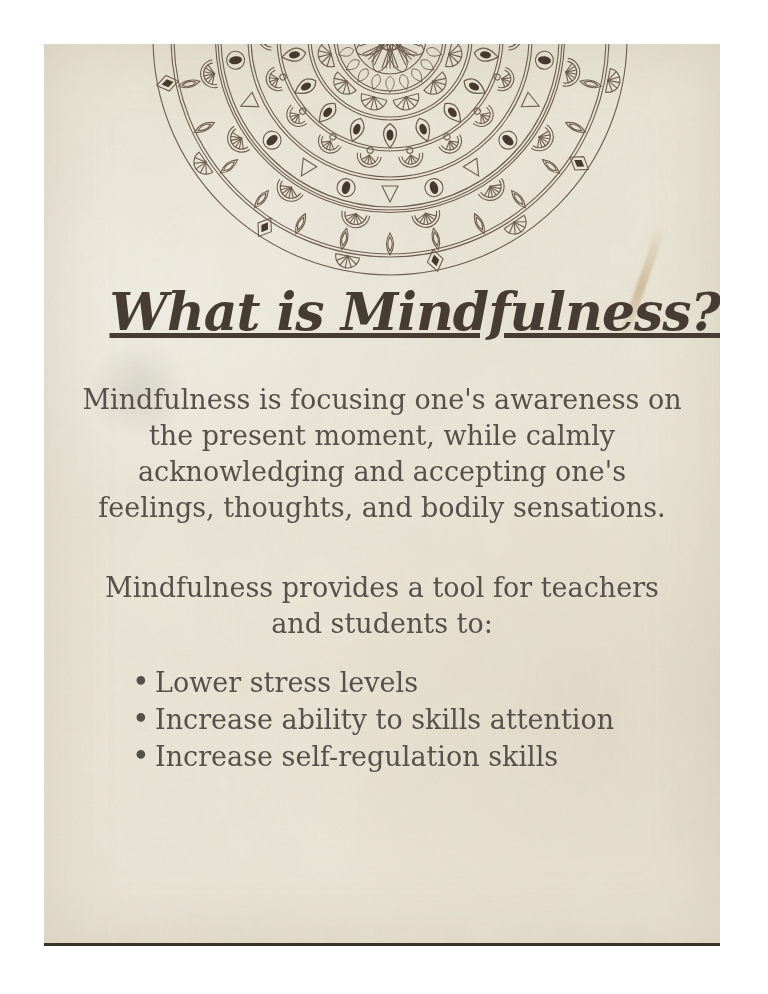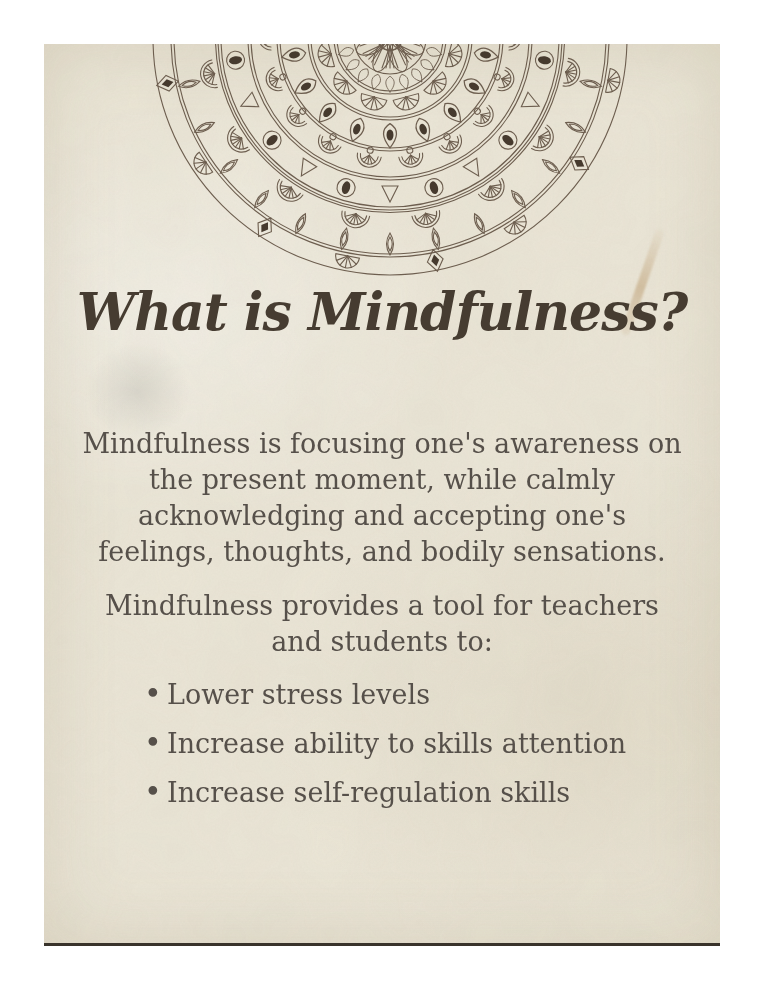--- a/index.html
+++ b/index.html
@@ -20,41 +20,41 @@
     overflow:hidden;
   }
   .texture{position:absolute;left:0;top:0;width:676px;height:902px;pointer-events:none;}
   .mandala{position:absolute;left:96px;top:-256px;width:500px;height:500px;pointer-events:none;}
   .smudge{position:absolute;left:24px;top:282px;width:140px;height:130px;pointer-events:none;
     background:radial-gradient(closest-side, rgba(108,110,104,0.16), rgba(108,110,104,0) 75%);}
   .streak{position:absolute;left:594px;top:182px;width:9px;height:112px;pointer-events:none;
     transform:rotate(19deg);border-radius:5px;filter:blur(1px);
     background:linear-gradient(to bottom, rgba(190,160,115,0.05), rgba(185,153,108,0.5) 55%, rgba(185,153,108,0.12));}
   .page-title{
-    position:absolute;top:238px;left:0;right:0;text-align:center;
+    position:absolute;top:238px;left:0;right:0;text-align:right;
     font-family:"DejaVu Serif","Liberation Serif",serif;
     font-style:italic;font-weight:700;font-size:52px;line-height:1.15;
-    letter-spacing:-1px;color:var(--title-ink);
+    letter-spacing:-1px;color:var(--title-ink);text-decoration:underline;
   }
   .body-text{color:var(--ink);white-space:pre-line;}
   .intro{
     position:absolute;top:338px;left:30px;right:30px;text-align:center;
-    font-size:27px;line-height:36px;margin-top:44px;
+    font-size:27px;line-height:36px;
   }
   .subheading{
     position:absolute;top:526px;left:30px;right:30px;text-align:center;
     font-size:27px;line-height:36px;font-weight:700;
   }
-  .subheading[data-bold="false"]{font-weight:400;margin-top:18px;}
+  .subheading[data-bold="false"]{font-weight:400;}
   .bullet-list{
     position:absolute;top:620px;left:92px;right:40px;
     margin:0;padding:0;list-style:none;
     font-size:27px;line-height:37px;color:var(--ink);
   }
-  .bullet-list li{position:relative;padding-left:19px;margin:12px;white-space:pre-line;}
+  .bullet-list li{position:relative;padding-left:19px;margin:0;white-space:pre-line;}
   .bullet-list li::before{
     content:"\2022";position:absolute;left:-4px;top:-1px;
     font-size:30px;color:var(--ink);
   }
 </style>
 </head>
 <body>
 
 <div class="poster">
   <div class="paper">

